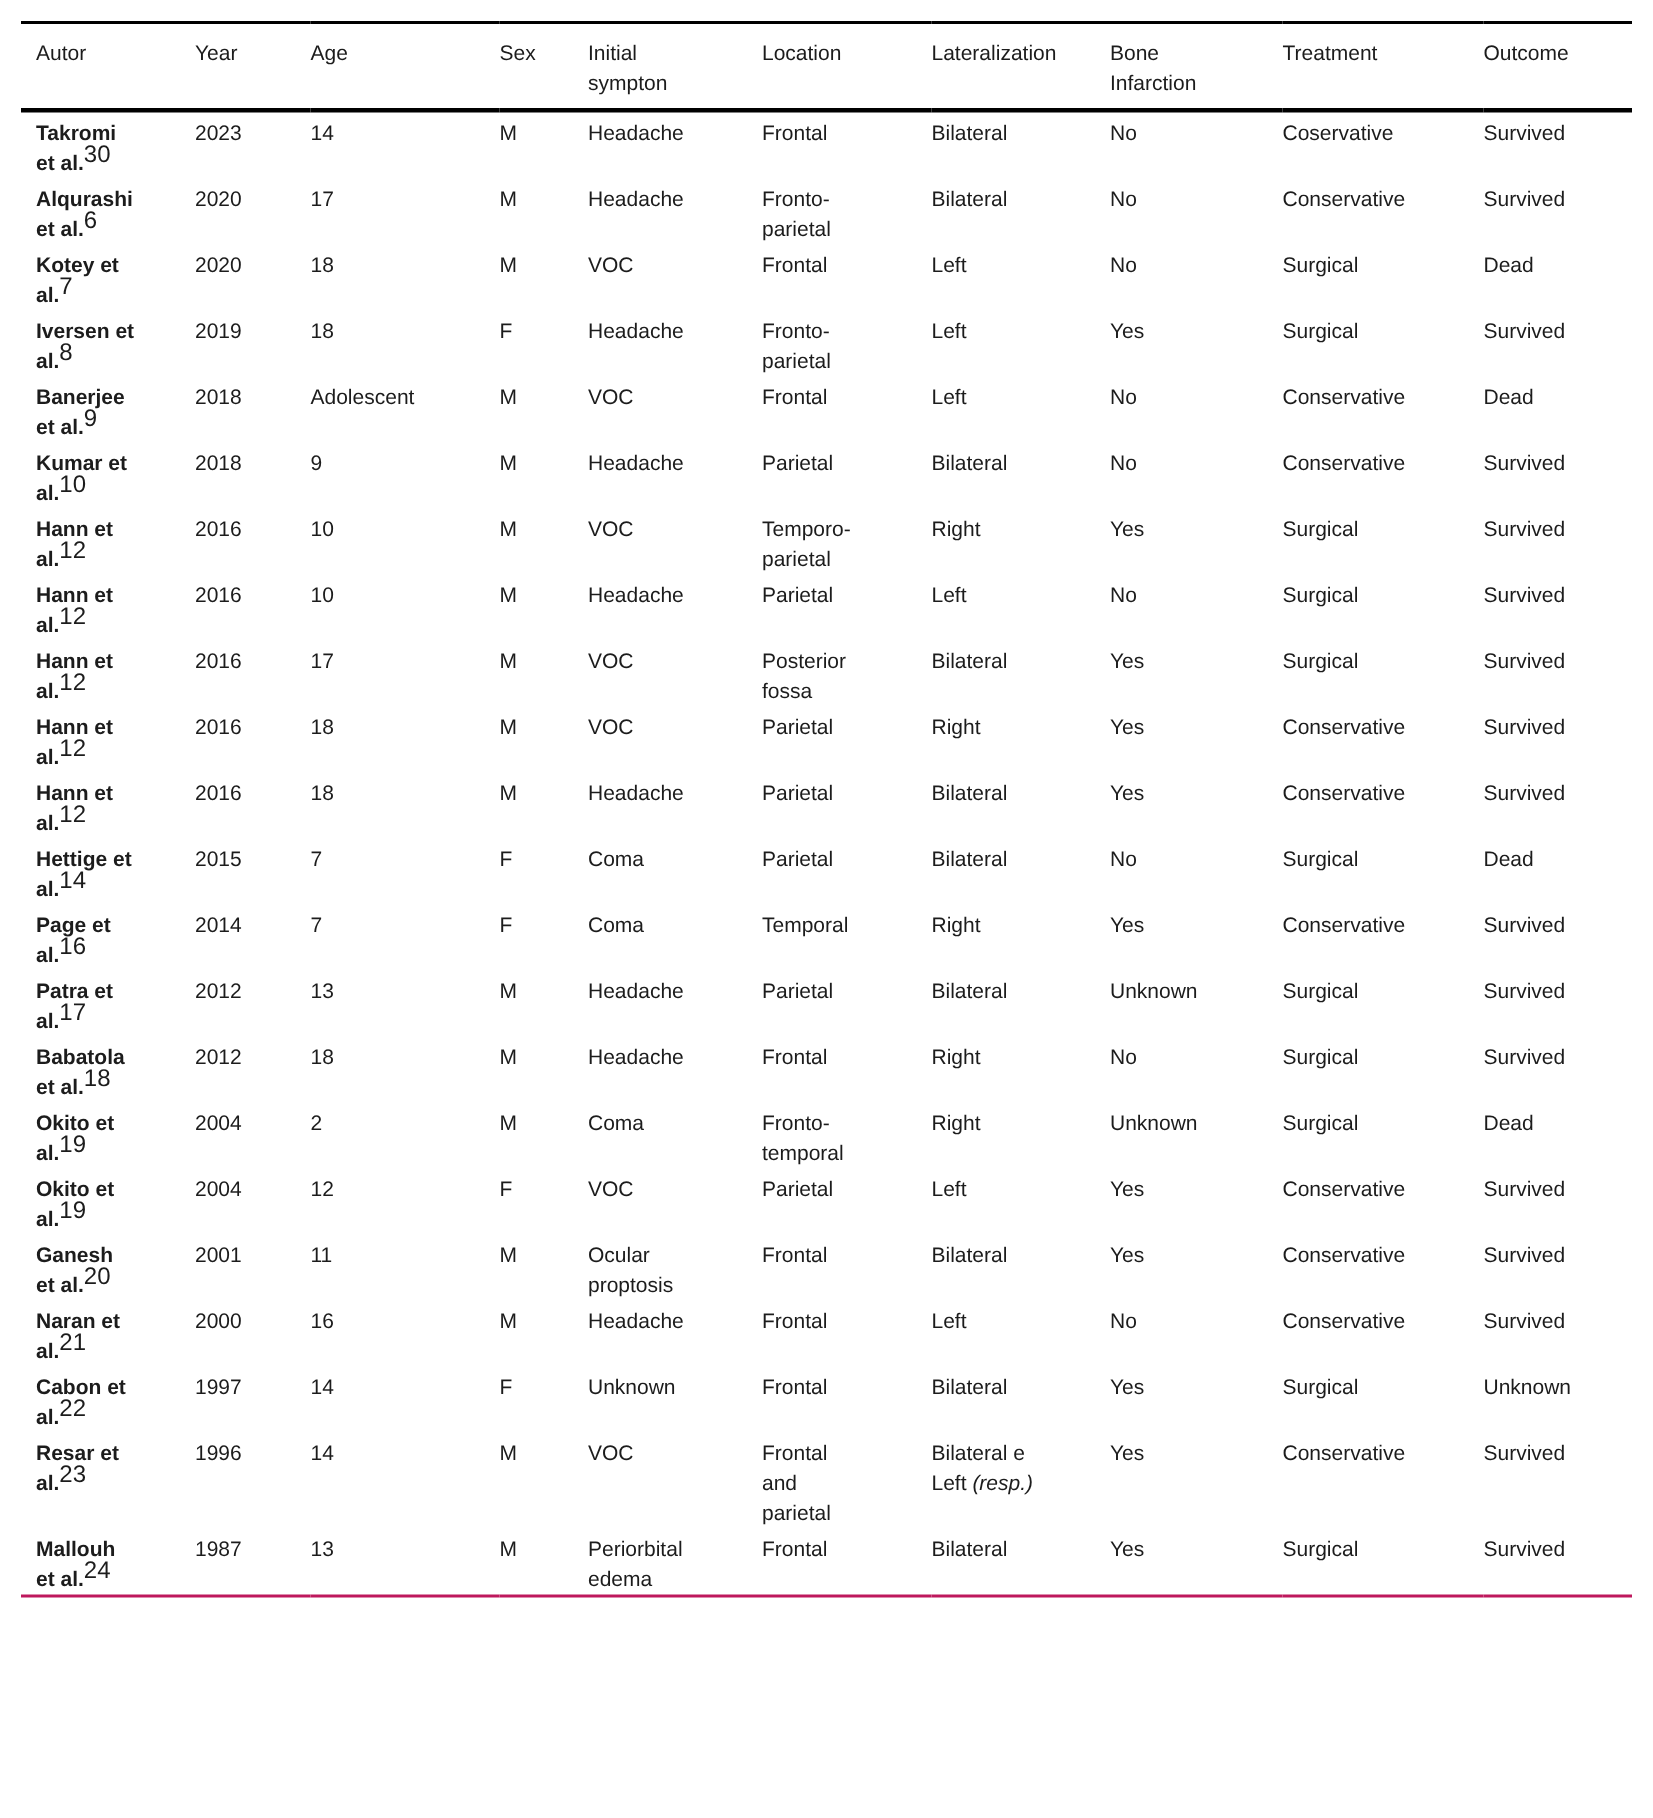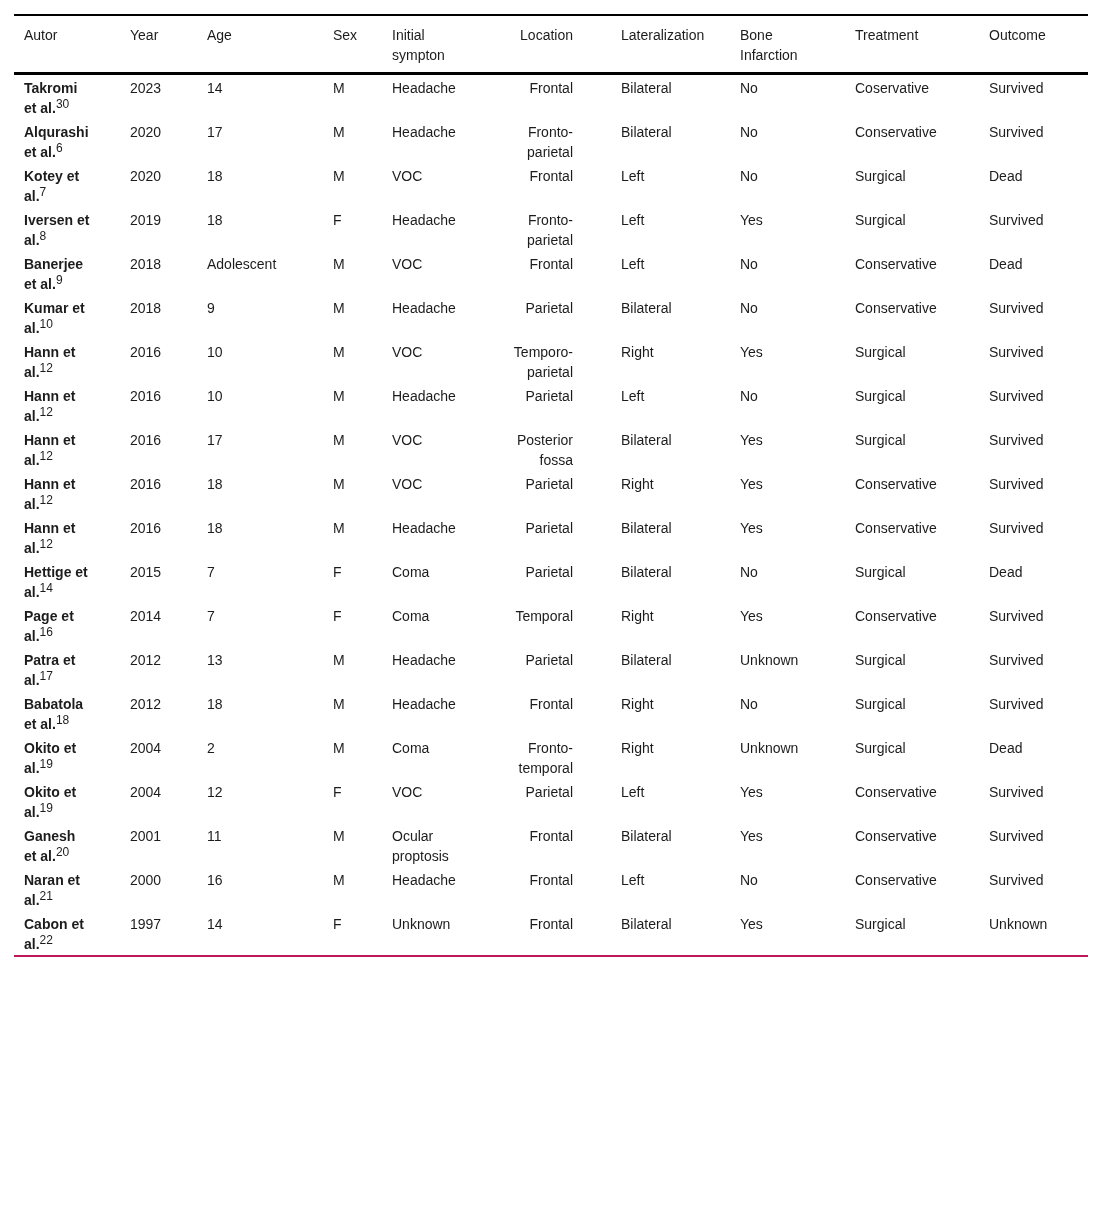--- a/index.html
+++ b/index.html
@@ -49,30 +49,30 @@
   tbody td {
     padding-top: 3px;
     padding-bottom: 1px;
   }
   
   th:nth-child(1),  td:nth-child(1)  { padding-left: 10px; padding-right: 40px; }
   th:nth-child(2),  td:nth-child(2)  { padding-right: 14px; }
   th:nth-child(3),  td:nth-child(3)  { padding-right: 40px; }
   th:nth-child(4),  td:nth-child(4)  { padding-right: 12px; }
   th:nth-child(5),  td:nth-child(5)  { padding-right: 40px; }
-  th:nth-child(6),  td:nth-child(6)  { padding-right: 48px; text-align: right; }
+  th:nth-child(6),  td:nth-child(6)  { padding-right: 48px; }
   th:nth-child(7),  td:nth-child(7)  { padding-right: 33px; }
   th:nth-child(8),  td:nth-child(8)  { padding-right: 45px; }
   th:nth-child(9),  td:nth-child(9)  { padding-right: 50px; margin-top: 13px; }
   th:nth-child(10), td:nth-child(10) { padding-right: 8px;  }
   .autor-name {
     font-weight: 700;
   }
   sup.ref {
-    font-size: 12px;
+    font-size: 16px;
     line-height: 0;
     vertical-align: baseline;
     position: relative;
     top: -5px;
     font-weight: 400;
   }
   i.lat-note {
     font-style: italic;
   }
 </style>
@@ -340,14 +340,38 @@
         <td>1997</td>
         <td>14</td>
         <td>F</td>
         <td>Unknown</td>
         <td>Frontal</td>
         <td>Bilateral</td>
         <td>Yes</td>
         <td>Surgical</td>
         <td>Unknown</td>
       </tr>
+      <tr>
+        <td><span class="autor-name">Resar et al.</span><sup class="ref">23</sup></td>
+        <td>1996</td>
+        <td>14</td>
+        <td>M</td>
+        <td>VOC</td>
+        <td>Frontal and parietal</td>
+        <td>Bilateral e Left <i class="lat-note">(resp.)</i></td>
+        <td>Yes</td>
+        <td>Conservative</td>
+        <td>Survived</td>
+      </tr>
+      <tr>
+        <td><span class="autor-name">Mallouh et al.</span><sup class="ref">24</sup></td>
+        <td>1987</td>
+        <td>13</td>
+        <td>M</td>
+        <td>Periorbital edema</td>
+        <td>Frontal</td>
+        <td>Bilateral</td>
+        <td>Yes</td>
+        <td>Surgical</td>
+        <td>Survived</td>
+      </tr>
     </tbody>
 </table>
 
 </body></html>

